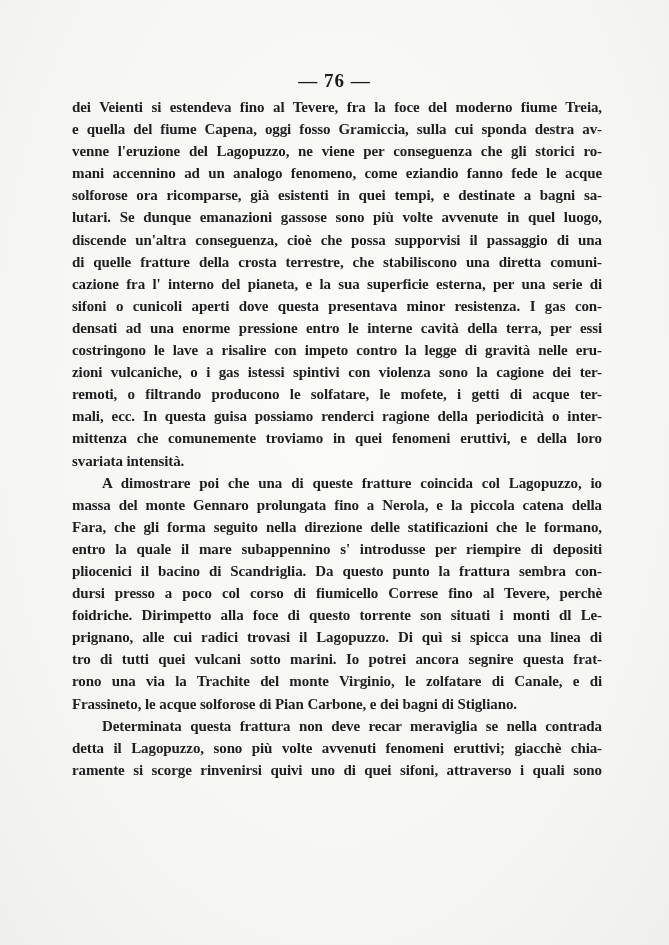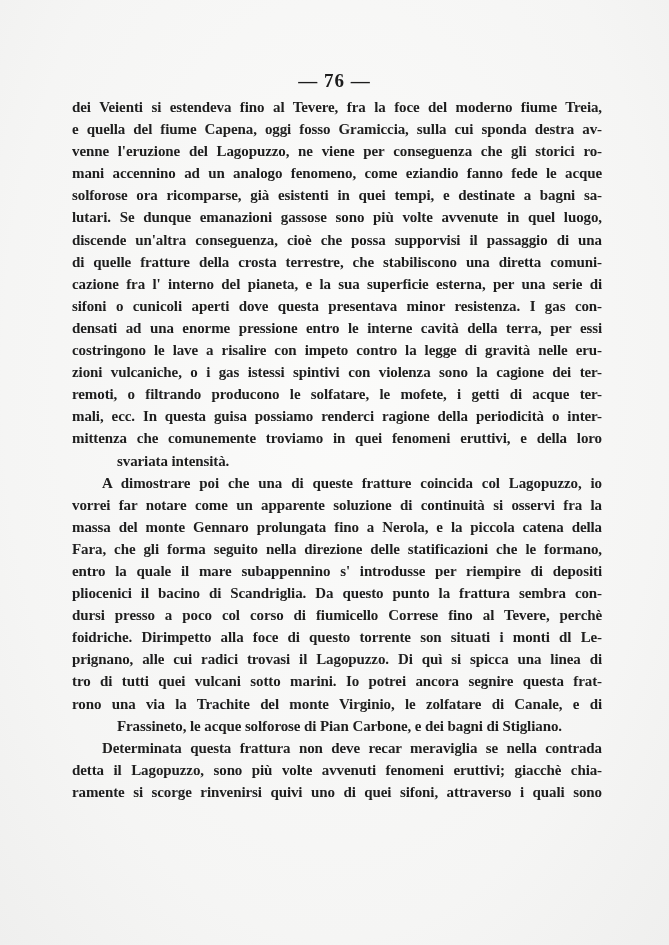--- a/index.html
+++ b/index.html
@@ -47,21 +47,20 @@
       font-size: 15px;
       color: #1e1e1e;
       white-space: nowrap;
       text-align: justify;
       text-align-last: justify;
       font-weight: 600;
       letter-spacing: -0.1px;
     }
     .line.last {
       text-align-last: left;
-      margin-left: 45px;
     }
     .line.indent {
       padding-left: 30px;
       box-sizing: border-box;
     }
   </style>
 </head>
 <body>
 
 <div class="page">
@@ -81,21 +80,20 @@
         <span class="line">densati ad una enorme pressione entro le interne cavità della terra, per essi</span>
         <span class="line">costringono le lave a risalire con impeto contro la legge di gravità nelle eru-</span>
         <span class="line">zioni vulcaniche, o i gas istessi spintivi con violenza sono la cagione dei ter-</span>
         <span class="line">remoti, o filtrando producono le solfatare, le mofete, i getti di acque ter-</span>
         <span class="line">mali, ecc. In questa guisa possiamo renderci ragione della periodicità o inter-</span>
         <span class="line">mittenza che comunemente troviamo in quei fenomeni eruttivi, e della loro</span>
         <span class="line last">svariata intensità.</span>
       </div>
       <div>
         <span class="line indent">A dimostrare poi che una di queste fratture coincida col Lagopuzzo, io</span>
-        <span class="line">vorrei far notare come un apparente soluzione di continuità si osservi fra la</span>
         <span class="line">massa del monte Gennaro prolungata fino a Nerola, e la piccola catena della</span>
         <span class="line">Fara, che gli forma seguito nella direzione delle statificazioni che le formano,</span>
         <span class="line">entro la quale il mare subappennino s' introdusse per riempire di depositi</span>
         <span class="line">pliocenici il bacino di Scandriglia. Da questo punto la frattura sembra con-</span>
         <span class="line">dursi presso a poco col corso di fiumicello Correse fino al Tevere, perchè</span>
         <span class="line">foidriche. Dirimpetto alla foce di questo torrente son situati i monti dl Le-</span>
         <span class="line">prignano, alle cui radici trovasi il Lagopuzzo. Di quì si spicca una linea di</span>
         <span class="line">tro di tutti quei vulcani sotto marini. Io potrei ancora segnire questa frat-</span>
         <span class="line">rono una via la Trachite del monte Virginio, le zolfatare di Canale, e di</span>
         <span class="line last">Frassineto, le acque solforose di Pian Carbone, e dei bagni di Stigliano.</span>

